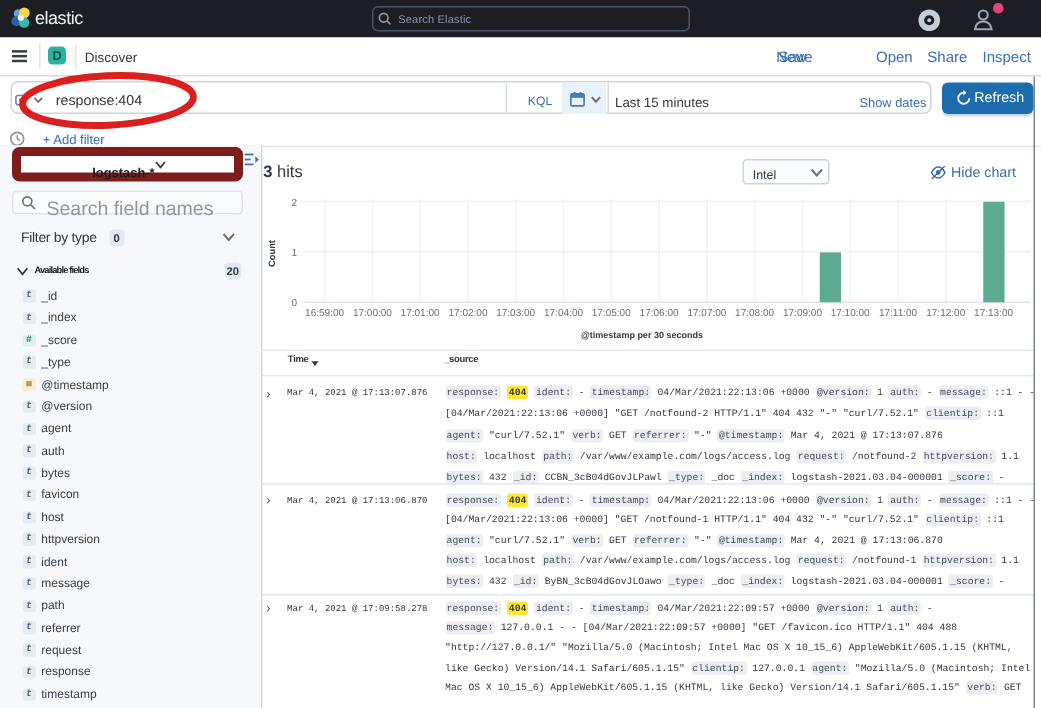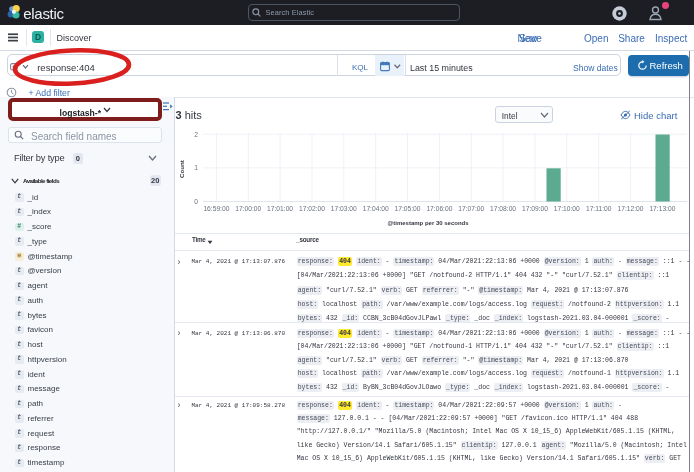--- a/index.html
+++ b/index.html
@@ -18,24 +18,24 @@
 #calseg{left:375px;top:54.5px;width:29px;height:21.5px;background:#e9f1fa}
 #last15{left:410px;top:62.5px;font-size:8.9px;color:#343741}
 #showdates{left:573px;top:62.6px;font-size:8.55px;color:#3a6db4}
 #refresh{left:628px;top:55px;width:61px;height:21px;background:#1c6cae;border-radius:4px;
 box-shadow:0 2px 2px -1px rgba(50,80,140,.3)}
 #refresh span{position:absolute;left:21.5px;top:5.3px;font-size:9.5px;color:#fff}
 #addf{left:28.5px;top:87.6px;font-size:8.7px;color:#3a6db4}
 #hline97{left:0;top:96.5px;width:694px;height:1px;background:#e0e5ee}
 #side{left:0;top:97px;width:174px;height:375px;background:#f7f8fb}
 #vdivide{left:174px;top:97px;width:1px;height:375px;background:#d3dae6}
-#ipbox{left:8px;top:97.5px;width:154px;height:23.5px;background:#fff;border:4px solid #7f1d1d;border-radius:5px}
+#ipbox{left:8px;top:97.5px;width:154px;height:23.5px;background:#fff;border:6px solid #7f1d1d;border-radius:5px}
 #ipbox b{position:absolute;top:6.2px;font-size:8.6px;color:#1a1c21}
 #sfn{left:8px;top:127.3px;width:154px;height:15.4px;background:#fbfcfe;border:1px solid #dde3ec;border-radius:3px}
-#sfn span{position:absolute;left:22px;top:2.6px;font-size:10px;color:#8d96a5}
+#sfn span{position:absolute;left:22px;top:2.6px;font-size:13px;color:#8d96a5}
 #fbtx{left:14px;top:153.2px;font-size:9.3px;letter-spacing:-.2px;color:#343741}
 #fbt0{left:73px;top:152.7px;width:9.5px;height:11px;background:#e2e7f0;border-radius:2.5px;
 font-size:7.5px;color:#343741;text-align:center;line-height:11px;font-weight:bold}
 #avf{left:23px;top:177.3px;font-size:6.2px;letter-spacing:-.55px;font-weight:bold;color:#1a1c21}
 #avfb{left:149.5px;top:174.9px;width:11.5px;height:11.5px;background:#e2e7f0;border-radius:3px;
 font-size:7.5px;font-weight:bold;color:#343741;text-align:center;line-height:11.5px}
 .fb{position:absolute;left:15px;width:8.5px;height:8.5px;border-radius:2px;text-align:center;
 font-size:6.5px;line-height:8.5px;font-family:"Liberation Mono",monospace}
 .fbt{background:#e6ebf2;color:#5a6270;font-style:italic;font-weight:bold}
 .fbn{background:#ddf0ea;color:#357f68;font-weight:bold}
@@ -62,21 +62,21 @@
 <div id="app">
 
 <div id="hdr" class="abs"></div>
 <svg class="abs" style="left:6.5px;top:3.5px" width="14" height="17" viewBox="0 0 14 17">
  <circle cx="5" cy="5" r="2.8" fill="#5f9ddb"></circle>
  <circle cx="9.2" cy="4.6" r="3.6" fill="#fdd348"></circle>
  <circle cx="3.9" cy="10.2" r="3.3" fill="#2c63a8"></circle>
  <circle cx="9" cy="11" r="3.5" fill="#35b9a3"></circle>
  <circle cx="6.9" cy="7.8" r="2.1" fill="#eef3f8"></circle>
 </svg>
-<span class="abs" style="left:23.3px;top:5.2px;font-size:15px;letter-spacing:-.3px;color:#edf0f5">elastic</span>
+<span class="abs" style="left:23.3px;top:5.2px;font-size:12px;letter-spacing:-.3px;color:#edf0f5">elastic</span>
 <div id="sbox" class="abs"></div>
 <span class="abs" style="left:265.5px;top:8.2px;font-size:7.4px;letter-spacing:.1px;color:#8e99ab">Search Elastic</span>
 <svg class="abs" style="left:252px;top:7.8px" width="9" height="9" viewBox="0 0 9 9">
  <circle cx="3.8" cy="3.8" r="2.9" fill="none" stroke="#8e99ab" stroke-width="1.1"></circle>
  <line x1="6" y1="6" x2="8.3" y2="8.3" stroke="#8e99ab" stroke-width="1.1"></line>
 </svg>
 <svg class="abs" style="left:611px;top:4.5px" width="17" height="17" viewBox="0 0 17 17">
  <circle cx="8.5" cy="8.5" r="7.2" fill="#c6ccd8"></circle>
  <circle cx="8.5" cy="8.5" r="3.4" fill="#1d1e23"></circle>
  <circle cx="8.5" cy="8.5" r="1.3" fill="#c6ccd8"></circle>

